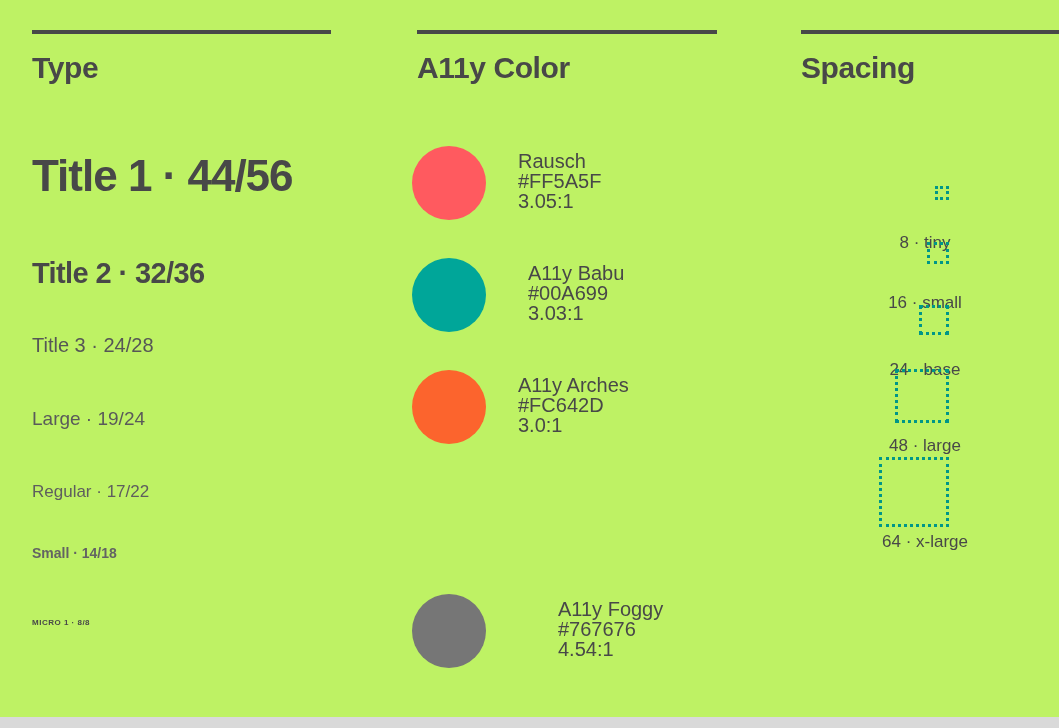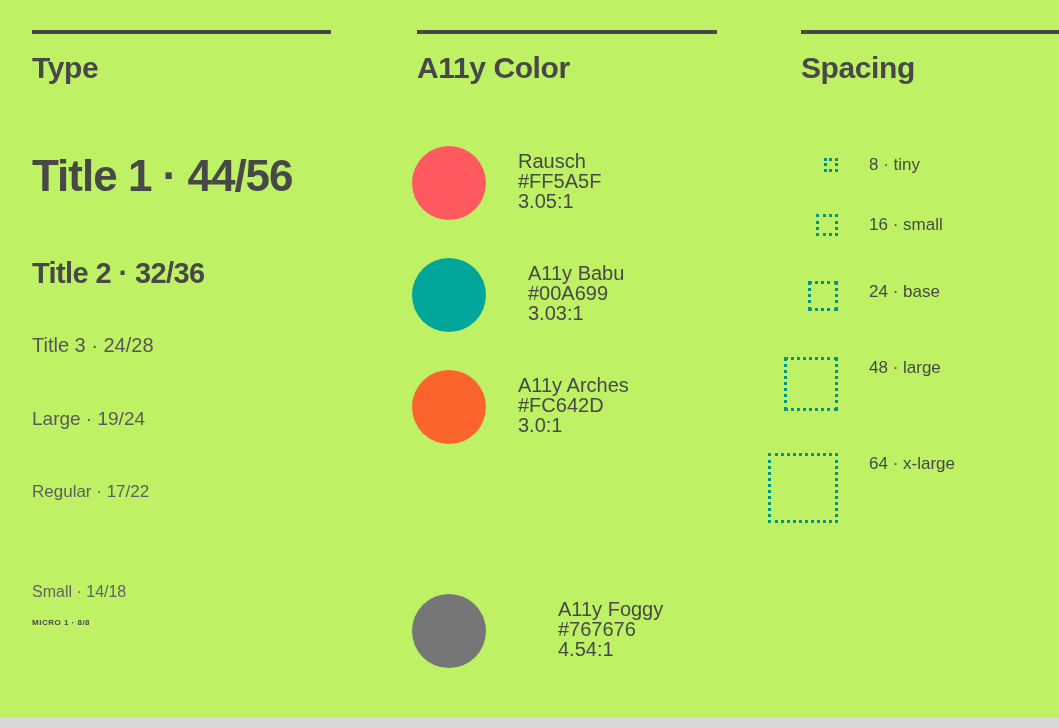--- a/index.html
+++ b/index.html
@@ -82,24 +82,24 @@
     color: #5a5a5a;
   }
   .ts-regular {
     top: 481px;
     font-size: 17px;
     line-height: 22px;
     font-weight: normal;
     color: #5e5e5e;
   }
   .ts-small {
-    top: 583px;
-    font-size: 16px;
+    top: 544px;
+    font-size: 14px;
     line-height: 18px;
-    font-weight: normal;
+    font-weight: bold;
     color: #636363;
   }
   .ts-micro {
     top: 619px;
     font-size: 8px;
     line-height: 8px;
     font-weight: bold;
     letter-spacing: 0.5px;
     color: #484848;
   }
@@ -126,20 +126,22 @@
     white-space: nowrap;
   }
   .swatch-text div { white-space: nowrap; }
 
   
   .space-row {
     position: absolute;
     left: 760px;
     width: 299px;
     display: flex;
+    align-items: center;
+    flex-direction: column;
   }
   .space-box-wrap {
     width: 78px;
     flex: 0 0 78px;
     display: flex;
     justify-content: flex-end;
     align-items: center;
   }
   .space-box {
     border: 3px dotted #009688;

